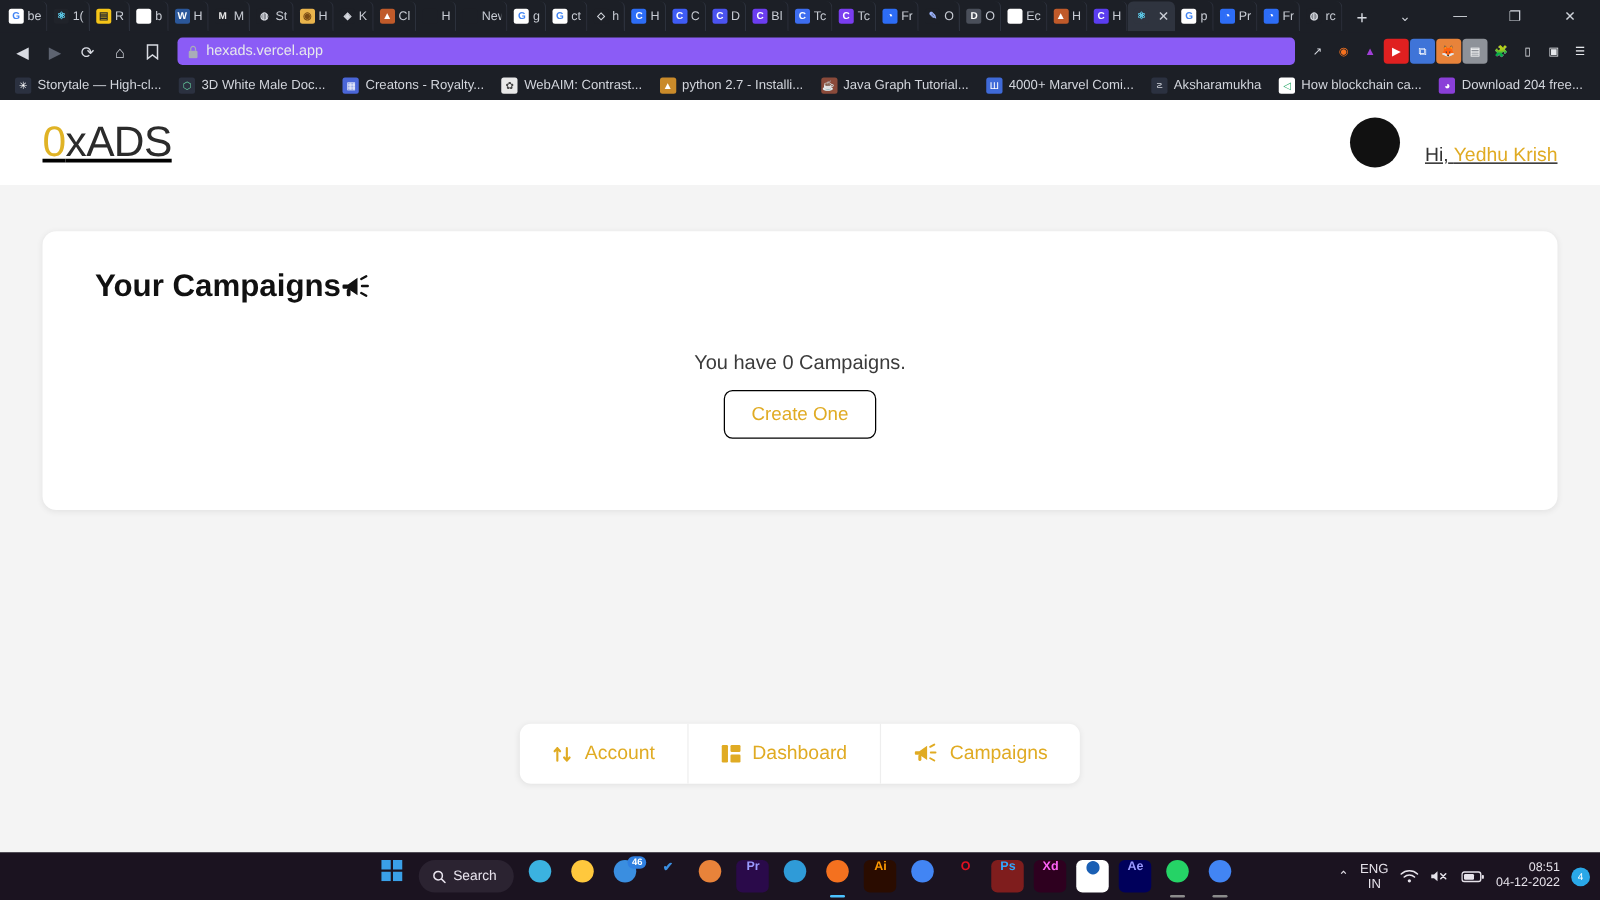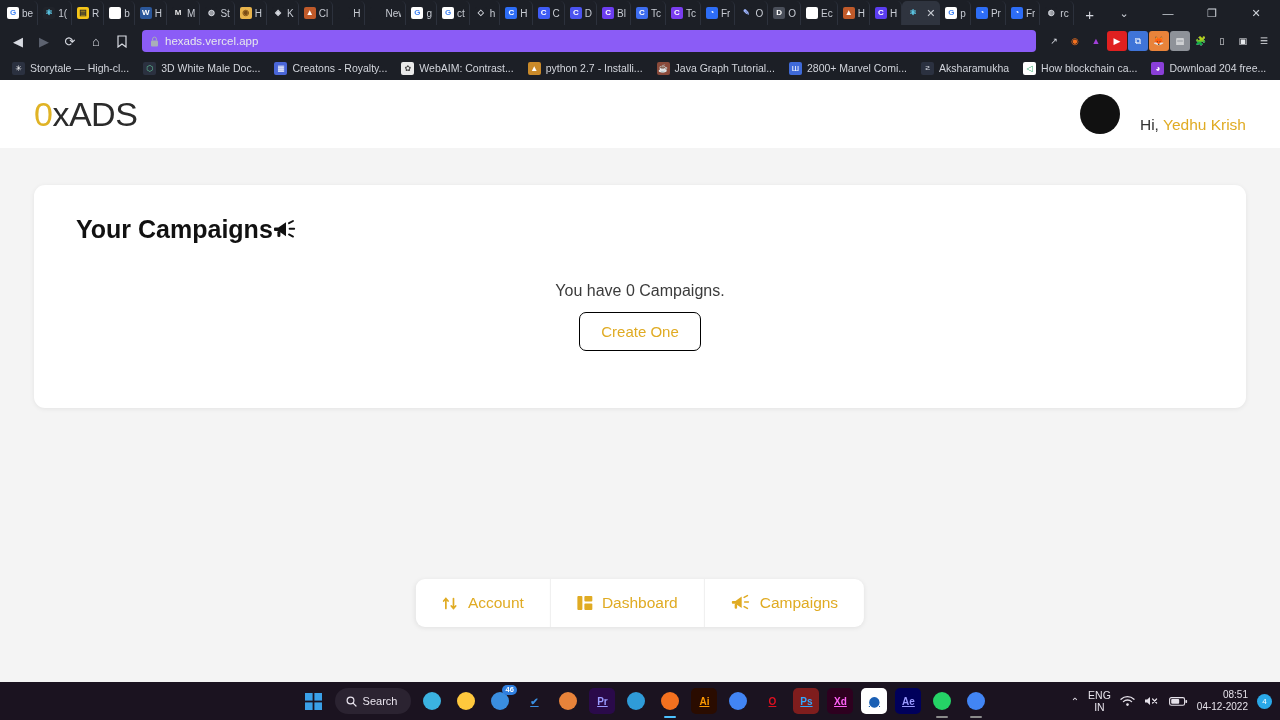--- a/index.html
+++ b/index.html
@@ -53,21 +53,21 @@
   
   .bookmarks { height: 24px; display: flex; align-items: center; padding: 0 6px; gap: 2px; background: #1c1f26; overflow: hidden; }
   .bm { display: flex; align-items: center; gap: 5px; padding: 2px 6px; border-radius: 4px; color: #d2d5dc; font-size: 10.5px; white-space: nowrap; }
   .bmicon { width: 13px; height: 13px; border-radius: 2px; display: flex; align-items: center; justify-content: center; font-size: 8px; color: #fff; flex: 0 0 13px; }
   .bm-overflow { color: #d2d5dc; font-size: 13px; margin-left: auto; padding: 0 6px; }
 
   
   .viewport { flex: 1; background: #f4f4f4; overflow: hidden; position: relative; }
   .site-header {
     height: 68px; background: #ffffff; display: flex; align-items: center;
-    justify-content: space-between; padding: 12px 34px;
+    justify-content: space-between; padding: 12px 34px; text-decoration: underline;
   }
   .logo { font-size: 34px; letter-spacing: -0.5px; font-weight: 400; color: #2b2b2b; }
   .logo .zero { color: #e0b325; }
   .logo .xads { color: #2b2b2b; }
   .user-area { display: flex; align-items: flex-end; gap: 20px; }
   .avatar { width: 40px; height: 40px; border-radius: 50%; background: #111111; }
   .greeting { font-size: 15.5px; color: #333; }
   .greeting .name { color: #e0ab23; }
   .wallet-chip {
     border: 1px solid #e3e3e3; border-radius: 7px; padding: 10px 16px;
@@ -104,21 +104,21 @@
 
   svg { display: block; }
 
   
   .taskbar {
     position: absolute; left: 0; bottom: 0; width: 1280px; height: 38px;
     background: #1b1320; display: flex; align-items: center;
     backdrop-filter: none;
   }
   .tb-center { display: flex; align-items: center; gap: 8px; margin: 0 auto; padding-left: 10px; }
-  .tb-icon { width: 26px; height: 26px; border-radius: 5px; display: flex; align-items: center; justify-content: center; font-size: 10px; font-weight: bold; color: #fff; position: relative; text-decoration: underline; }
+  .tb-icon { width: 26px; height: 26px; border-radius: 5px; display: flex; align-items: flex-start; justify-content: center; font-size: 10px; font-weight: bold; color: #fff; position: relative; }
   .tb-search {
     display: flex; align-items: center; gap: 6px; height: 26px; padding: 0 14px 0 11px;
     background: #2b2331; border-radius: 14px; color: #e9e4ee; font-size: 11px;
   }
   .badge {
     position: absolute; top: -3px; right: -4px; background: #2f7fe0; color: #fff;
     font-size: 7.5px; border-radius: 7px; padding: 1px 3.5px; font-weight: bold; line-height: 1.1;
   }
   .runbar { position: absolute; bottom: -4px; left: 50%; transform: translateX(-50%); width: 12px; height: 2.5px; border-radius: 2px; background: #4cc2ff; }
   .runbar.grey { background: #8b8b8b; }
@@ -327,21 +327,21 @@
       <div class="bm">
         <span class="bmicon" style="background: rgb(201, 138, 42); color: rgb(255, 255, 255);">▲</span>
         <span>python 2.7 - Installi...</span>
       </div>
       <div class="bm">
         <span class="bmicon" style="background: rgb(138, 74, 58); color: rgb(255, 255, 255);">☕</span>
         <span>Java Graph Tutorial...</span>
       </div>
       <div class="bm">
         <span class="bmicon" style="background: rgb(63, 106, 216); color: rgb(255, 255, 255);">Ш</span>
-        <span>2800+ Marvel Comi...</span>
+        <span>4000+ Marvel Comi...</span>
       </div>
       <div class="bm">
         <span class="bmicon" style="background: rgb(43, 49, 64); color: rgb(210, 213, 220);">౽</span>
         <span>Aksharamukha</span>
       </div>
       <div class="bm">
         <span class="bmicon" style="background: rgb(255, 255, 255); color: rgb(42, 168, 106);">◁</span>
         <span>How blockchain ca...</span>
       </div>
       <div class="bm">

